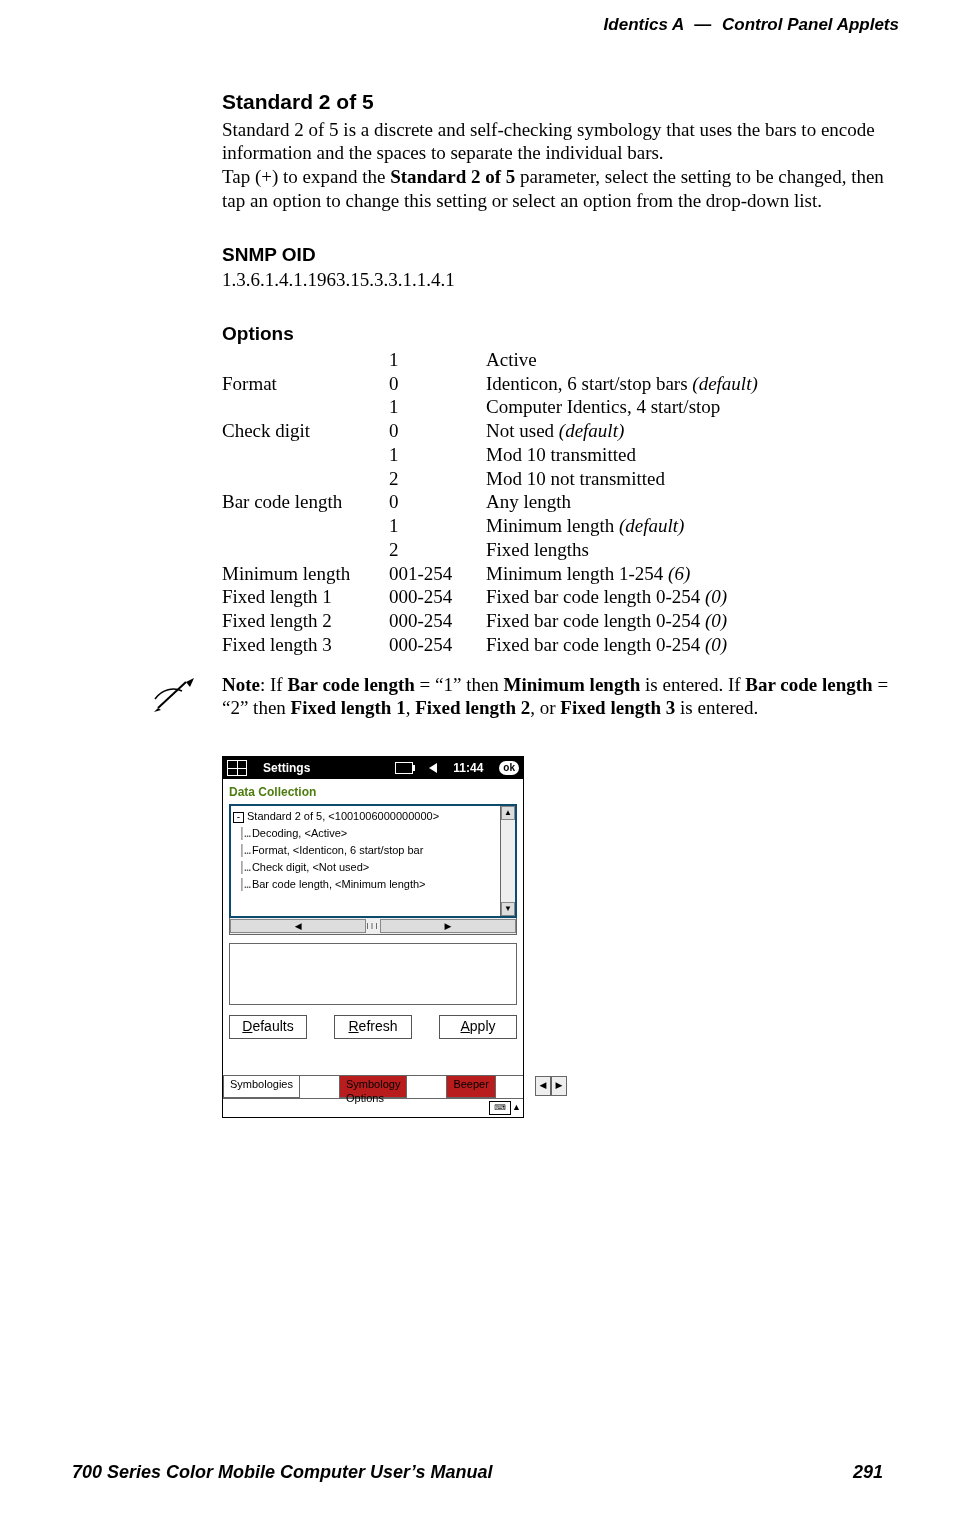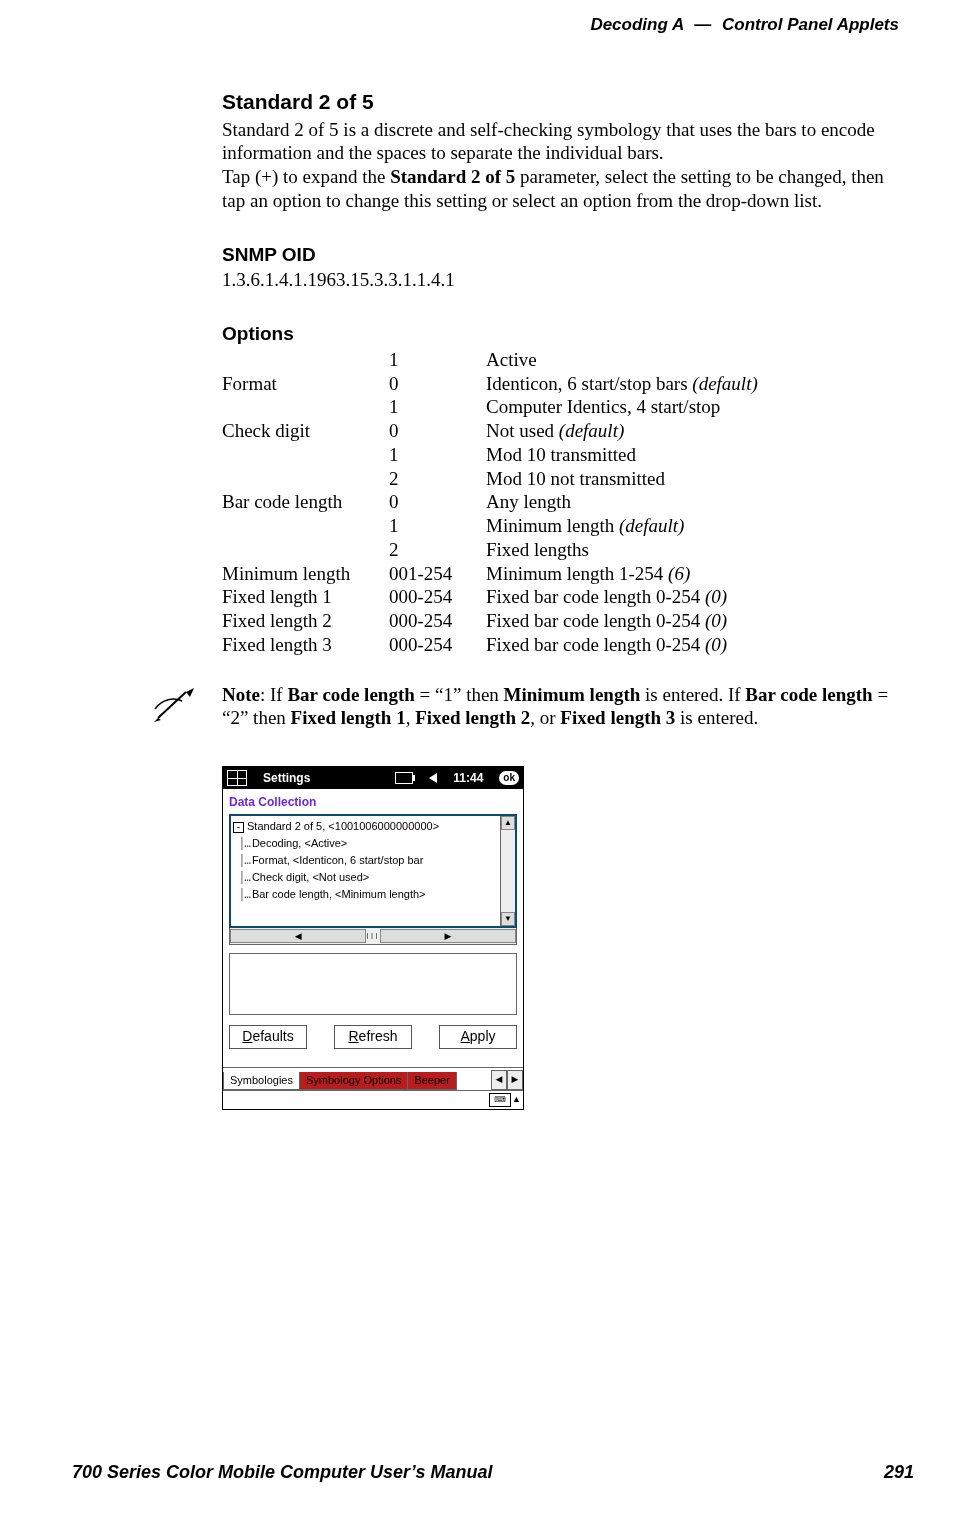--- a/index.html
+++ b/index.html
@@ -51,21 +51,21 @@
   }
   table.options td {
     padding: 0 12px 0 0;
     vertical-align: top;
     white-space: nowrap;
   }
   table.options td.desc { white-space: normal; }
   .note-row {
     display: flex;
     align-items: flex-start;
-    margin-top: 26px;
+    margin-top: 16px;
     margin-left: 80px;
   }
   .note-icon {
     flex: 0 0 60px;
     margin-right: 10px;
     margin-top: 2px;
   }
   .note-text {
     flex: 1;
   }
@@ -109,21 +109,21 @@
     content:""; position:absolute; right:-3px; top:2px; width:2px; height:6px; background:#fff;
   }
   .pda .titlebar .spk {
     width:0;height:0;border-top:5px solid transparent;border-bottom:5px solid transparent;border-right:8px solid #fff;
   }
   .pda .titlebar .okbtn {
     background:#fff;color:#000;border-radius:9px;font-size:10px;font-weight:bold;padding:0 4px;line-height:14px;
   }
   .pda .subhead {
     font-weight: bold;
-    color: #6d28d9;
+    color: #4d7c0f;
     padding: 6px 6px 2px 6px;
     font-size: 12px;
   }
   .pda .treebox {
     margin: 2px 6px 0 6px;
     border: 2px solid #0c4a6e;
     height: 110px;
     position: relative;
     overflow: hidden;
     font-size: 11px;
@@ -151,48 +151,48 @@
     margin:8px 6px 0 6px;height:60px;border:1px solid #666;background:#fff;
   }
   .pda .btnrow{
     margin:10px 6px 0 6px;display:flex;justify-content:space-between;
   }
   .pda .btn{
     border:1px solid #555;padding:2px 8px;font-size:14px;background:#fff;min-width:60px;text-align:center;
   }
   .pda .btn u{text-decoration:underline;}
   .pda .tabstrip{
-    margin-top:18px;height:22px;border-top:1px solid #666;display:flex;align-items:flex-end;font-size:11px;position:relative;
+    margin-top:36px;height:22px;border-top:1px solid #666;display:flex;font-size:11px;position:relative;gap:40px;
   }
   .pda .tab{
     border:1px solid #666;border-top:none;padding:2px 6px 1px;margin-right:-1px;background:#fff;position:relative;top:0;
   }
   .pda .tab.inactive{background:#b91c1c;}
   .pda .tabnav{margin-left:auto;display:flex;}
   .pda .tabnav .tbtn{width:14px;height:18px;border:1px solid #666;display:flex;align-items:center;justify-content:center;font-size:9px;background:#eee;}
   .pda .sip{
     height:18px;border-top:1px solid #666;display:flex;justify-content:flex-end;align-items:center;padding-right:2px;gap:1px;
   }
   .pda .sip .kbd{width:20px;height:12px;border:1px solid #000;display:flex;align-items:center;justify-content:center;font-size:8px;}
   .pda .sip .up{font-size:9px;}
   .footer {
     position: absolute;
-    left: 72px; right: 57px; bottom: 38px;
+    left: 72px; right: 88px; bottom: 38px;
     display: flex; justify-content: space-between;
     font-family: "Trebuchet MS", Arial, sans-serif;
     font-style: italic; font-weight: bold; font-size: 18px;
   }
 </style>
 </head>
 <body>
 
 <div class="page">
 
   <div class="running-head">
-    <span>Decoding A</span>
+    <span>Identics A</span>
     <span class="sep">—</span>
     <span>Control Panel Applets</span>
   </div>
 
   <div class="content">
     <p class="h-std">Standard 2 of 5</p>
     <p>Standard 2 of 5 is a discrete and self-checking symbology that uses the bars to encode information and the spaces to separate the individual bars.</p>
 
     <p>
       <span>Tap (+) to expand the </span><span class="bold">Standard 2 of 5</span><span> parameter, select the setting to be changed, then tap an option to change this setting or select an option from the drop-down list.</span>

